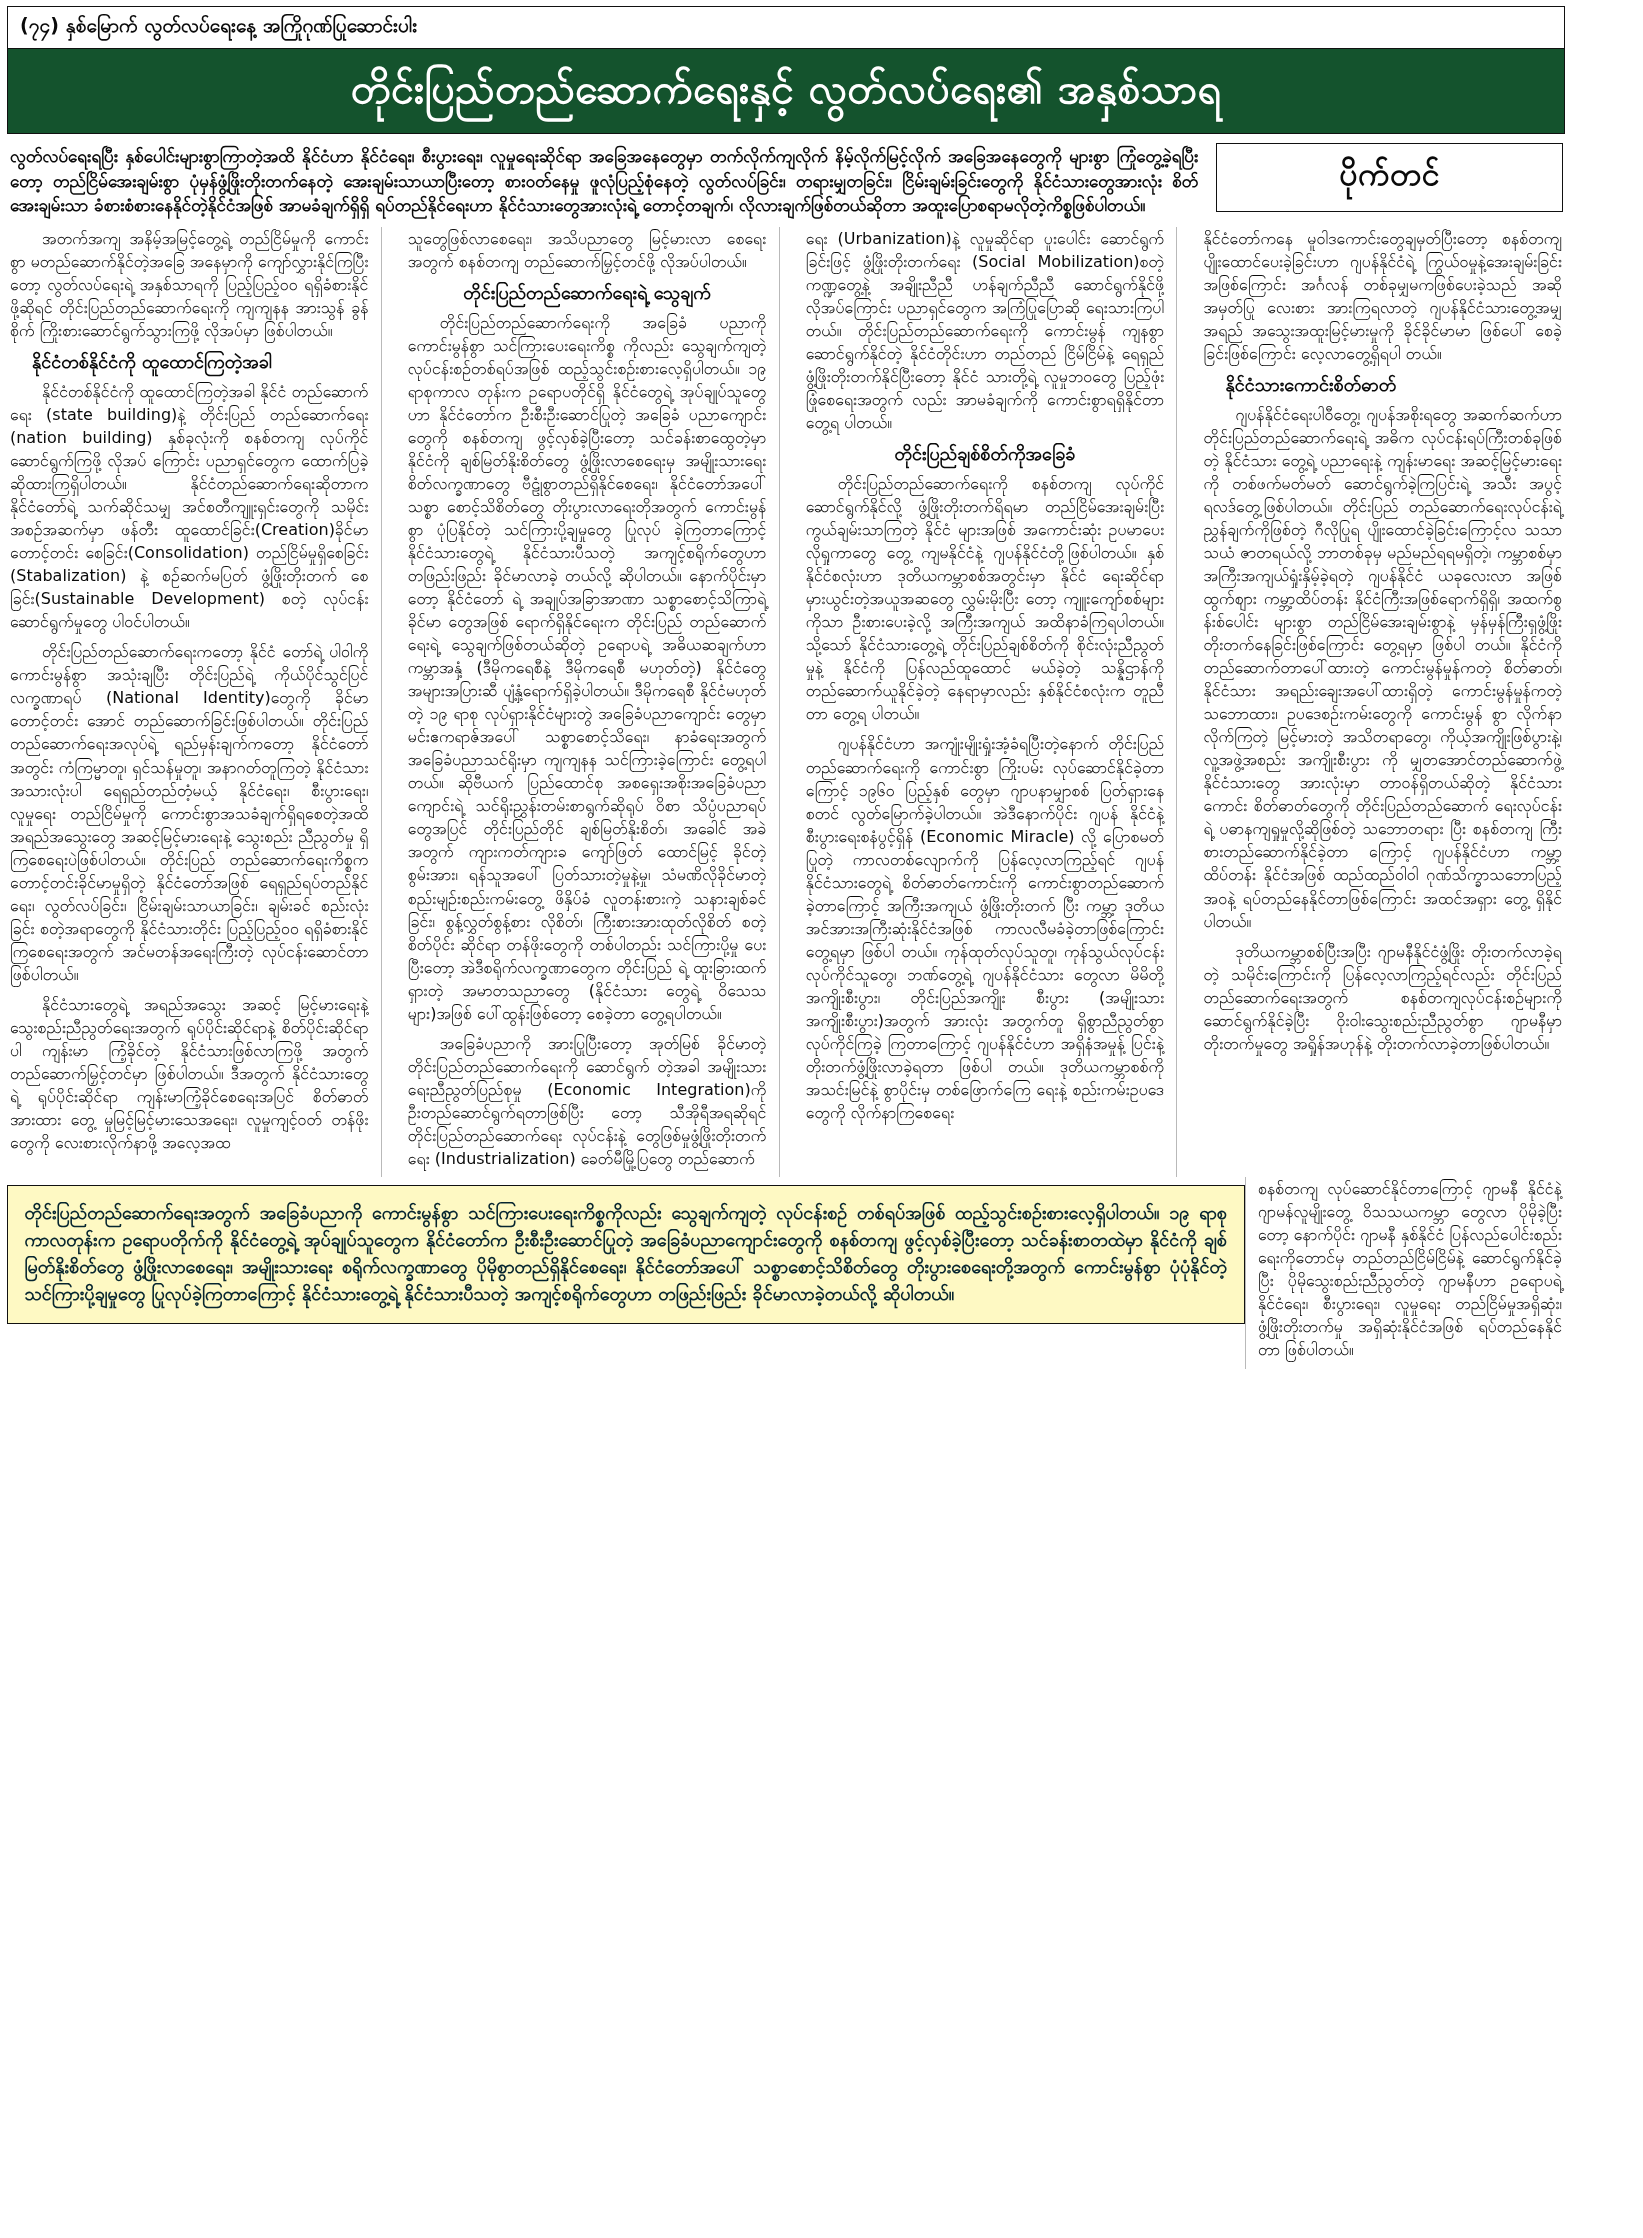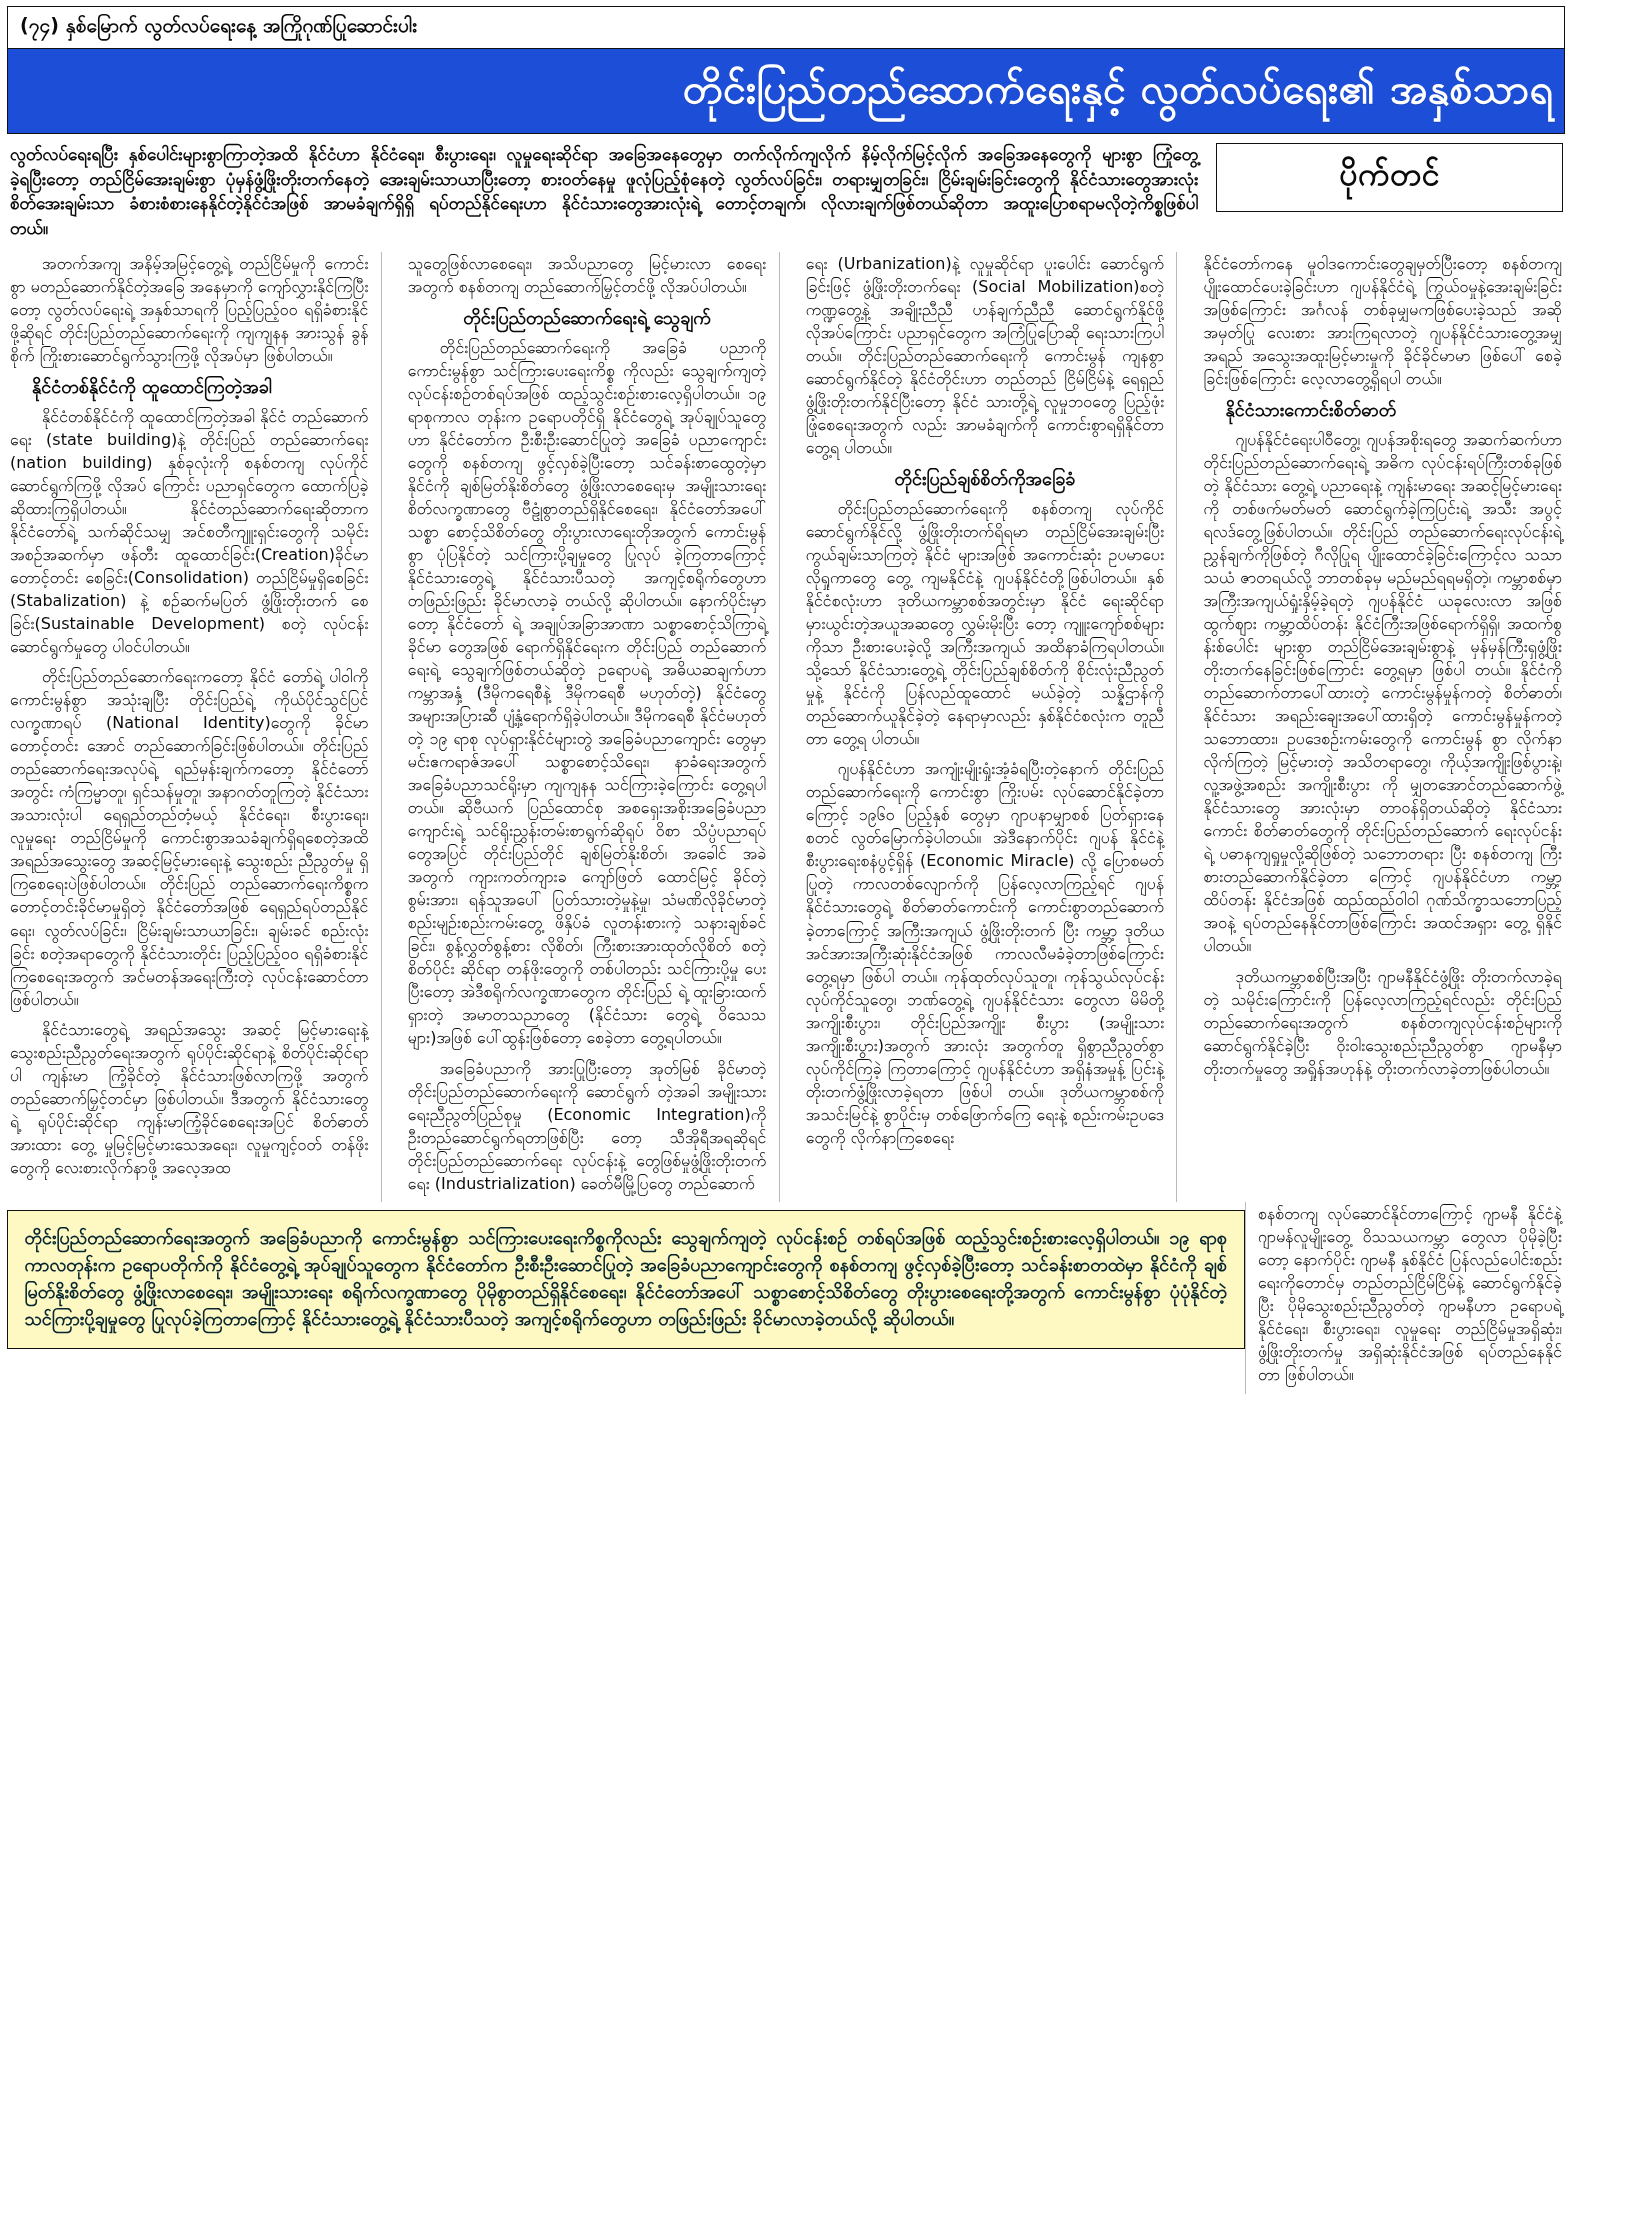--- a/index.html
+++ b/index.html
@@ -27,41 +27,40 @@
     padding: 7.8px 12.2px 10px 12.2px;
     font-size: 19px;
     line-height: 1.25;
     font-weight: 700;
     letter-spacing: 0.1px;
   }
 
   
   .masthead {
     border: 1.7px solid #111;
-    background: #1d4ed8;
-    text-align: right;
+    background: #14532d;
+    text-align: center;
     padding: 14.5px 11px 19px 11px;
   }
   .masthead h1 {
     margin: 0;
     font-size: 41px;
     line-height: 1.22;
     color: #ffffff;
     font-weight: 700;
     letter-spacing: 0.3px;
     text-shadow: 0 1.1px 0 rgba(0,0,0,0.14);
   }
 
   
   .standfirst-row {
     display: flex;
     align-items: stretch;
     gap: 0;
     margin-top: 5.6px;
-    font-family: Liberation Mono, monospace;
   }
   .standfirst {
     flex: 1 1 auto;
     font-size: 17px;
     line-height: 1.46;
     text-align: justify;
     padding: 4.5px 12.2px 5.6px 3.3px;
     font-weight: 600;
   }
   .byline-box {

